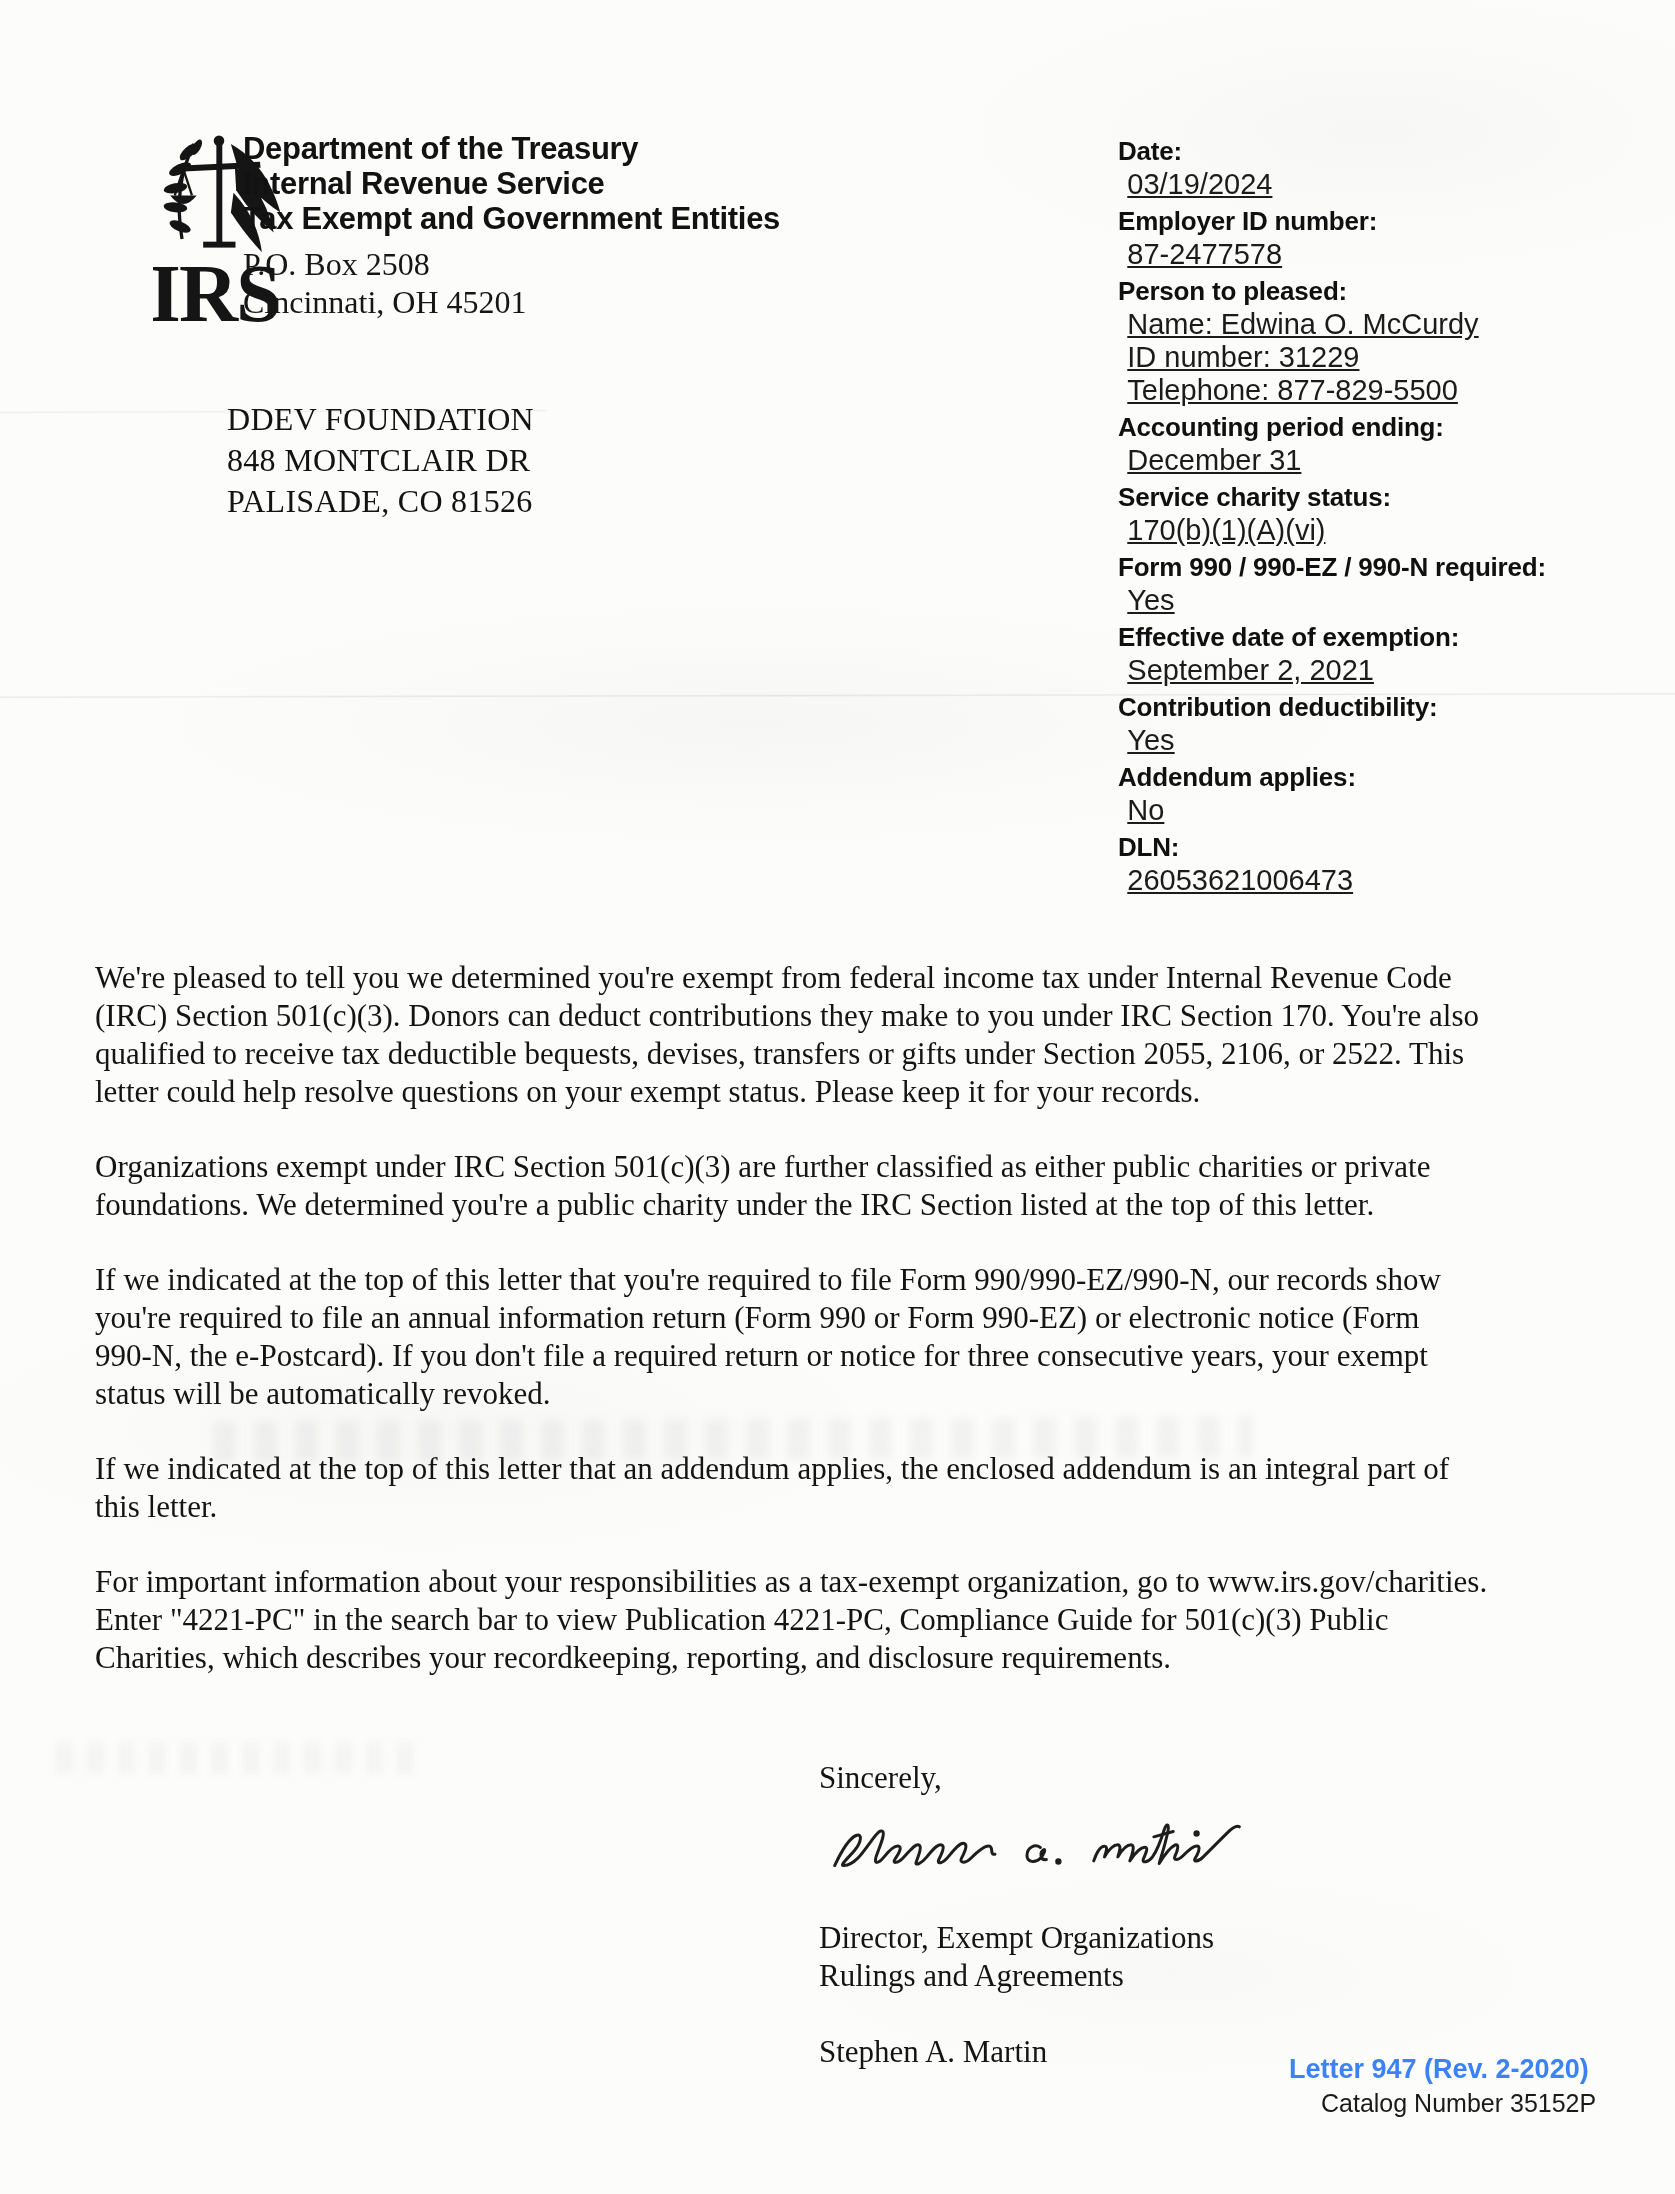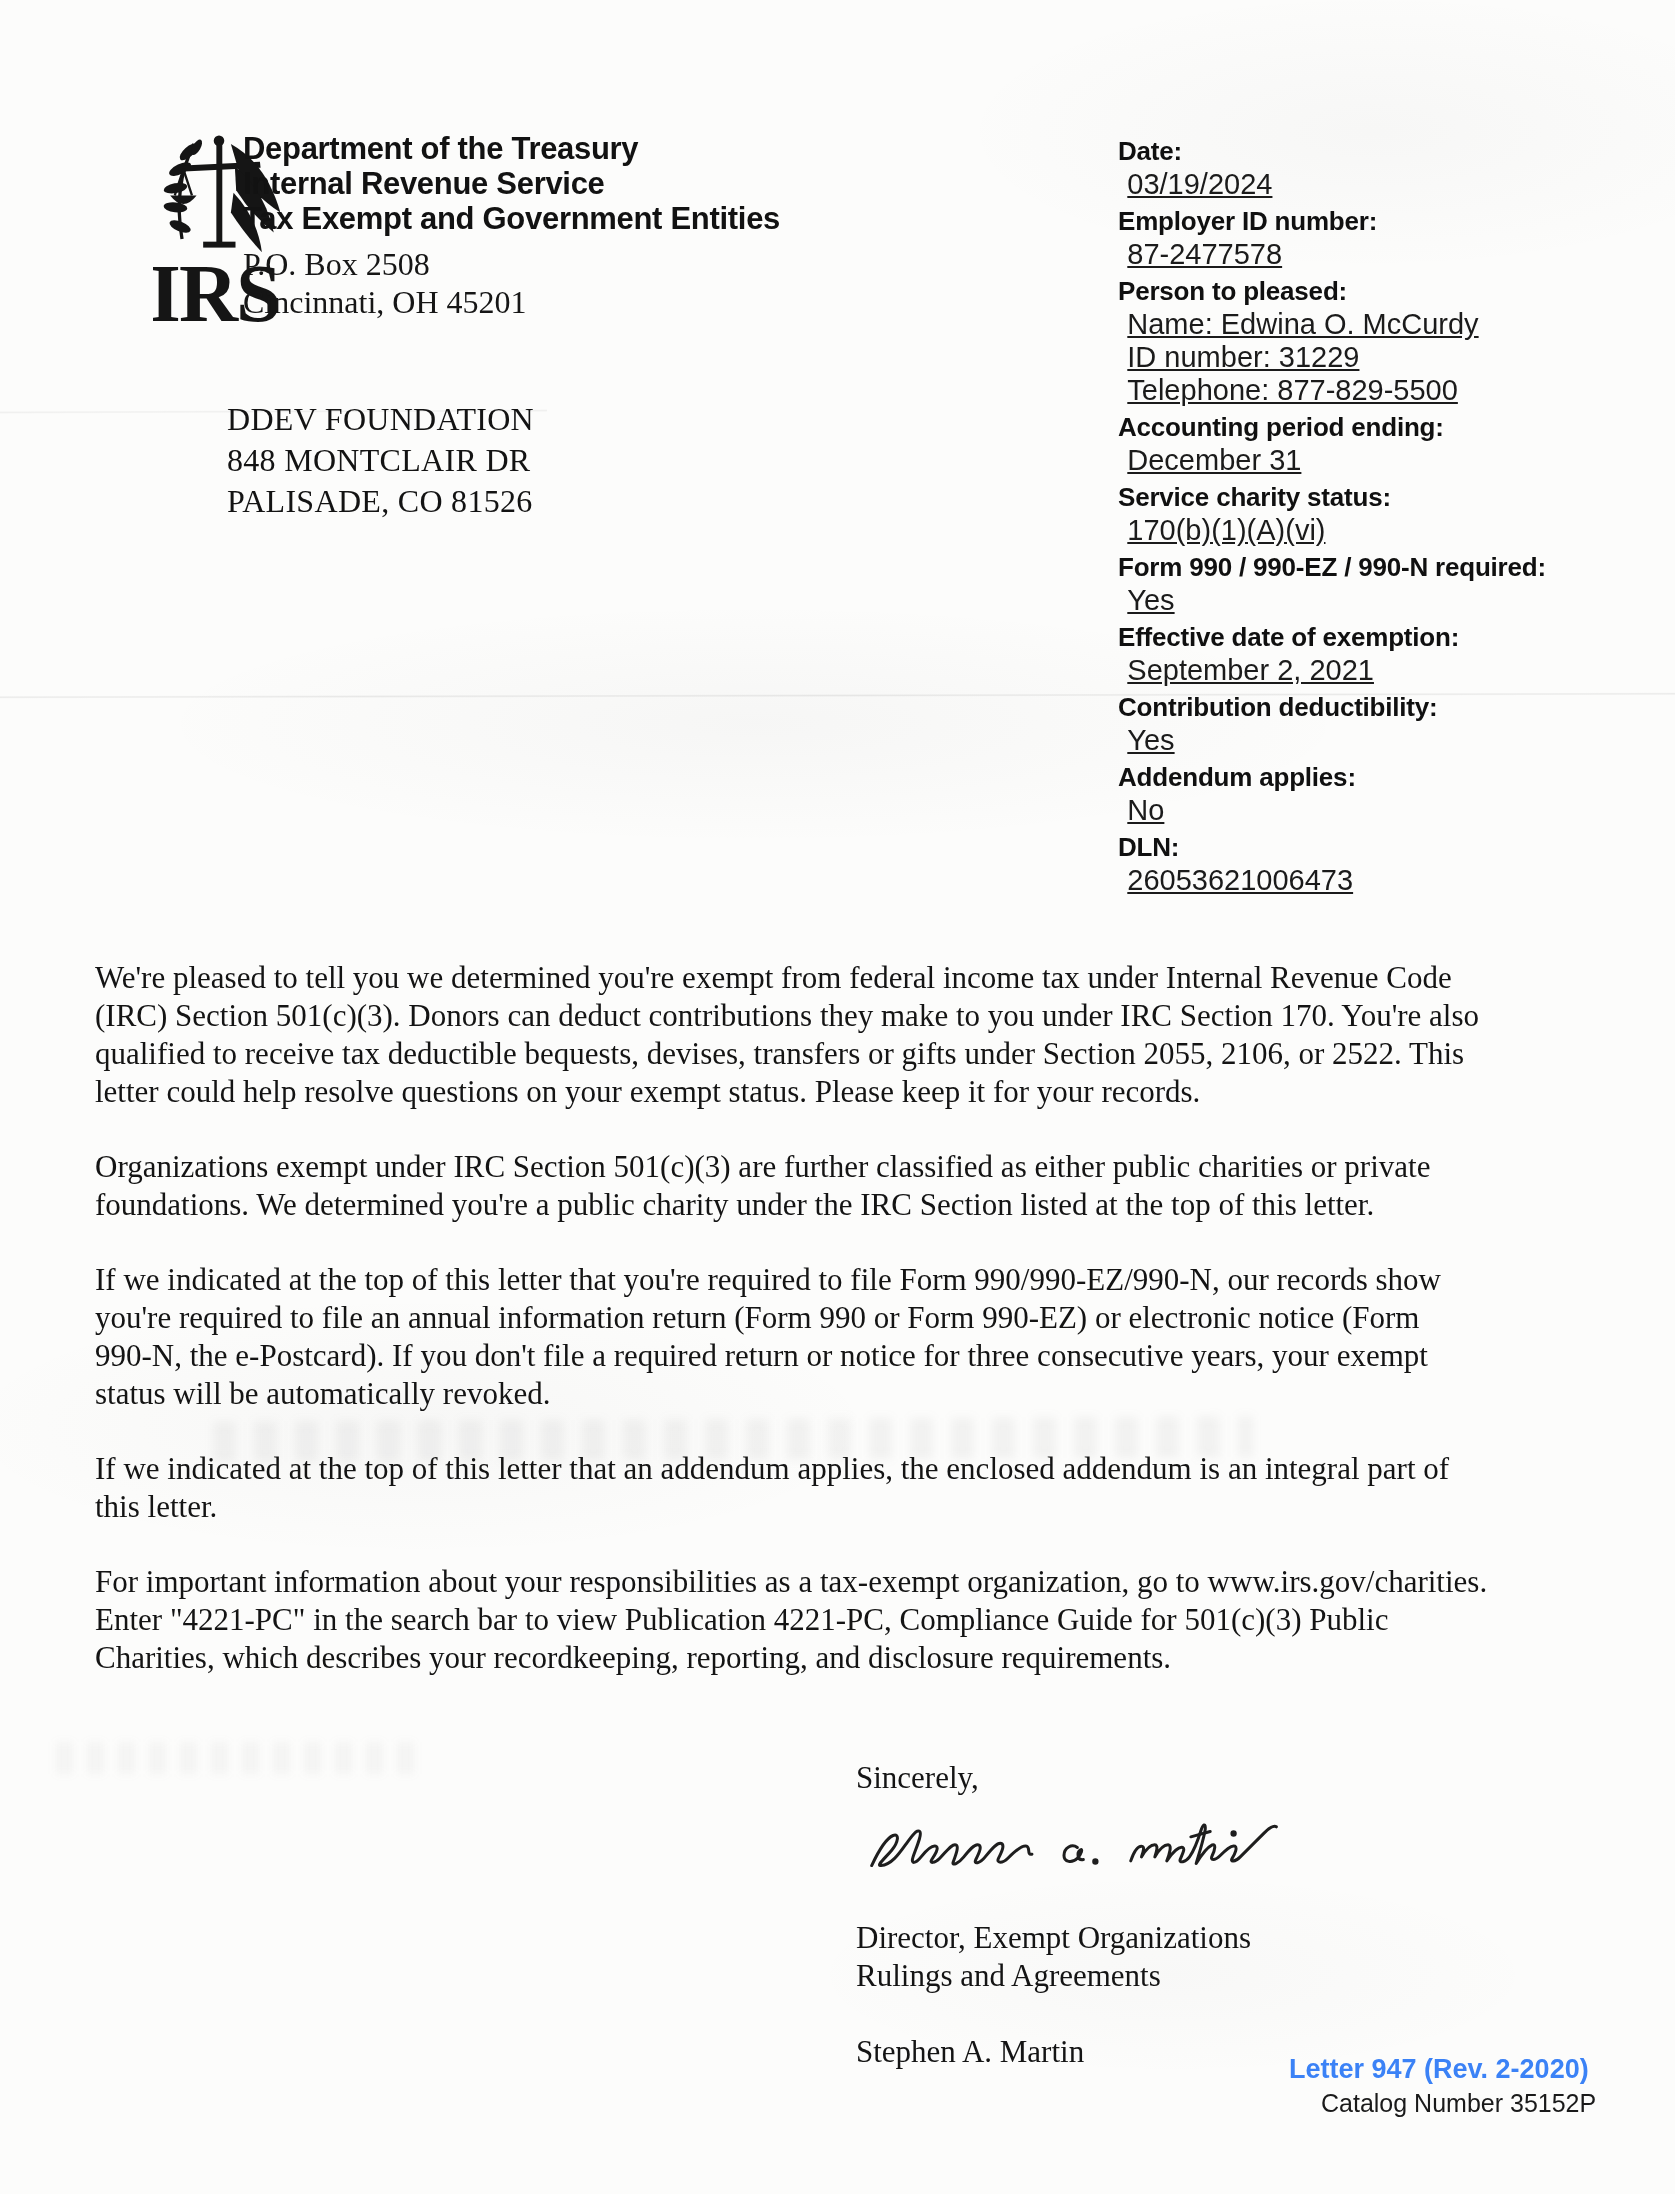--- a/index.html
+++ b/index.html
@@ -30,21 +30,21 @@
   .info-item{margin-bottom:4px;}
   .info-label{font-family:"Liberation Sans", sans-serif;font-weight:bold;
     font-size:26px;line-height:33px;color:#101010;letter-spacing:-0.2px;}
   .info-value{font-family:"Liberation Sans", sans-serif;font-size:29px;line-height:33px;
     color:#1b1b1b;padding-left:9.3px;white-space:pre-line;text-decoration:underline;}
   
   .letter-body{left:95px;top:959px;width:1474px;}
   .salutation{font-size:31px;line-height:39px;margin-bottom:37px;}
   .para{font-size:31px;line-height:38px;margin-bottom:37px;white-space:pre-line;}
   
-  .closing{left:856px;top:1759px;}
+  .closing{left:819px;top:1759px;}
   .sincerely{font-size:31px;line-height:38px;}
   .signature{margin-top:5.3px;margin-left:9.3px;width:414px;height:75px;}
   .signer{font-size:31px;line-height:38px;white-space:pre-line;margin-top:1.3px;}
   
   .footer{left:1289px;top:2053px;}
   .letter-number{font-family:"Liberation Sans", sans-serif;font-weight:bold;
     font-size:27px;line-height:32px;color:#3b82f6;}
   .catalog-number{font-family:"Liberation Sans", sans-serif;font-size:25px;
     line-height:31px;color:#1a1a1a;margin-top:3.3px;margin-left:32px;}
   

